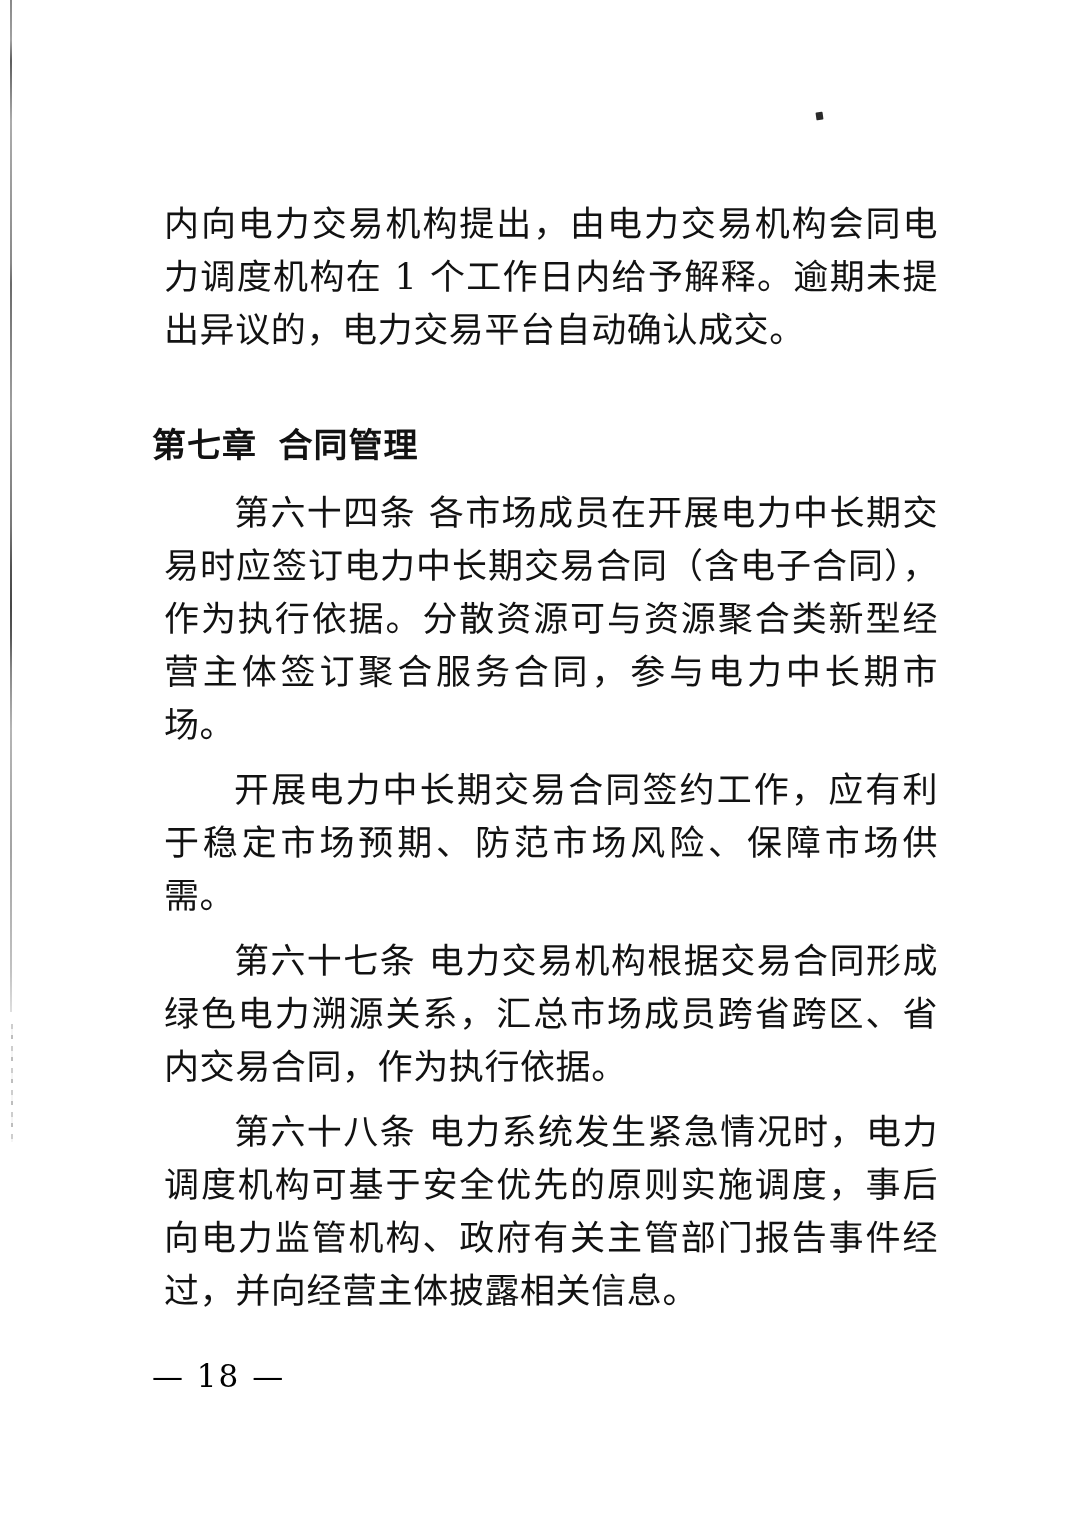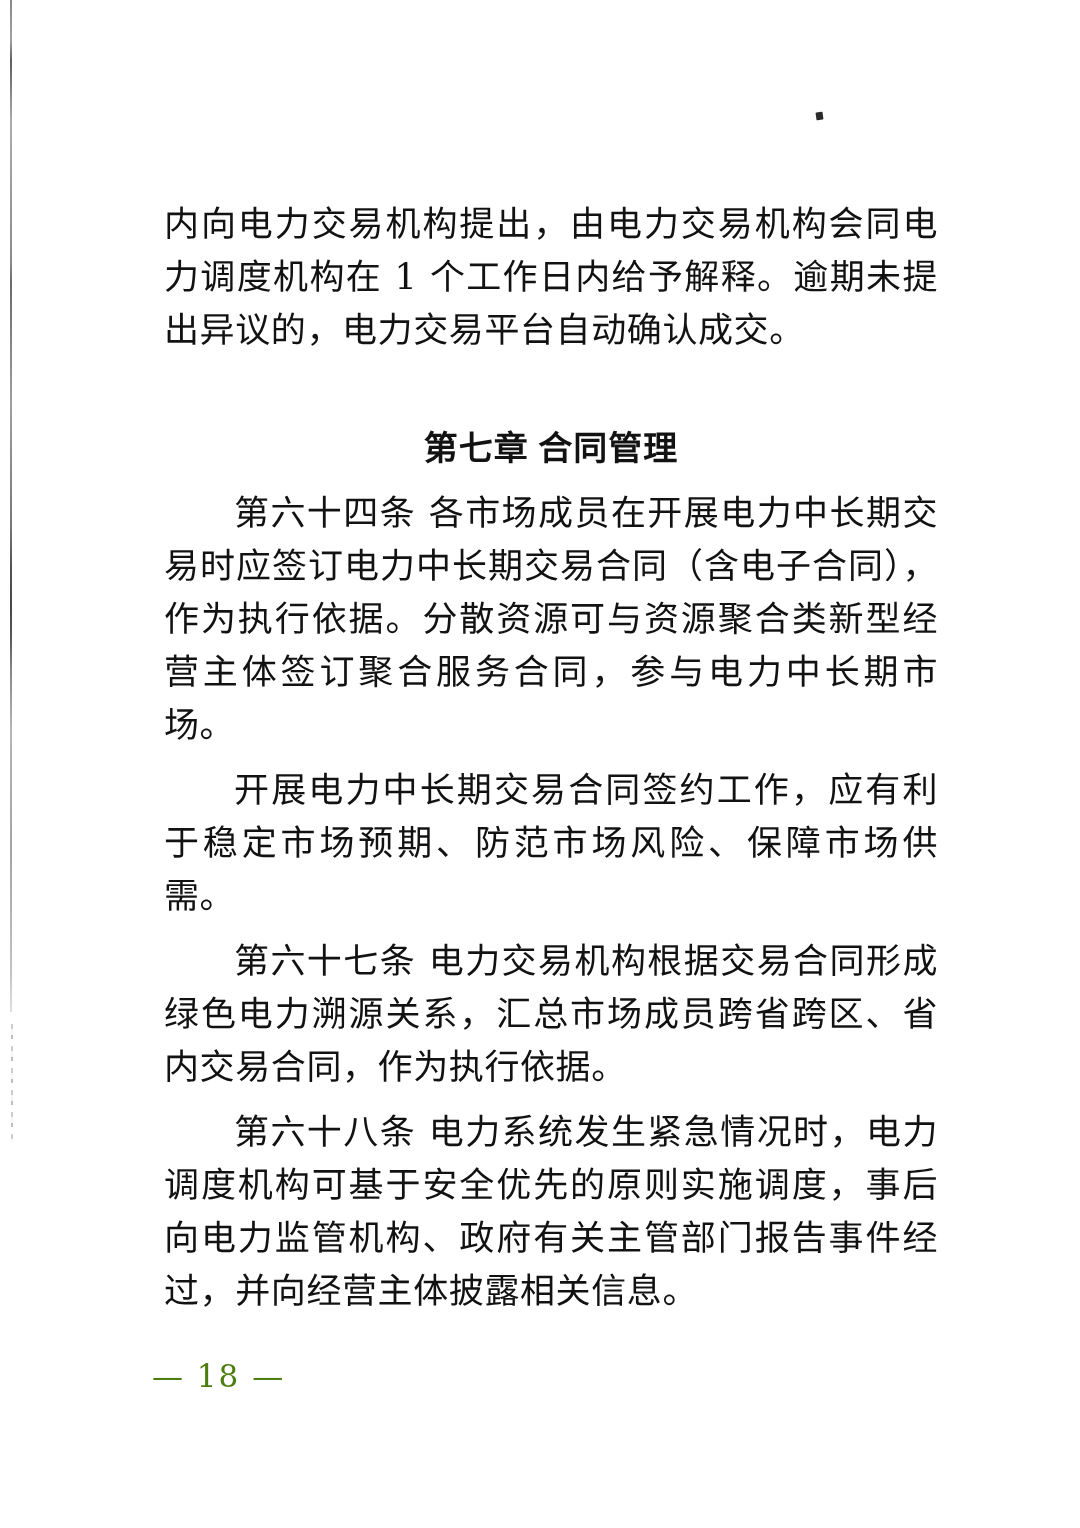--- a/index.html
+++ b/index.html
@@ -89,26 +89,25 @@
     letter-spacing: 0.6px;
     text-align: justify;
     text-justify: inter-character;
     font-family: "DejaVu Serif", "Liberation Serif", serif;
     font-weight: 400;
   }
   .para.indent { text-indent: 70px; }
 
   .chapter-heading {
     margin: 0;
-    text-align: center;
     font-size: 34px;
     line-height: 53px;
     font-weight: 700;
     letter-spacing: 1px;
-    font-family: Liberation Serif, serif;
+    font-family: Liberation Mono, monospace;
   }
 
   .section-heading {
     margin: 0;
     text-align: center;
     font-size: 35px;
     line-height: 53px;
     letter-spacing: 1px;
     font-family: "DejaVu Serif", "Liberation Serif", serif;
   }
@@ -117,21 +116,21 @@
 
   .page-number {
     position: absolute;
     left: 152px;
     top: 1356px;
     width: 200px;
     font-size: 31px;
     line-height: 40px;
     letter-spacing: 2px;
     font-family: "DejaVu Serif", "Liberation Serif", serif;
-    color: #4d7c0f;
+    color: #000000;
   }
 </style>
 </head>
 <body>
 
 <div class="page">
 
   <div class="scan-edge-line"></div>
   <div class="scan-edge-low"></div>
   <div class="scan-speck"></div>

